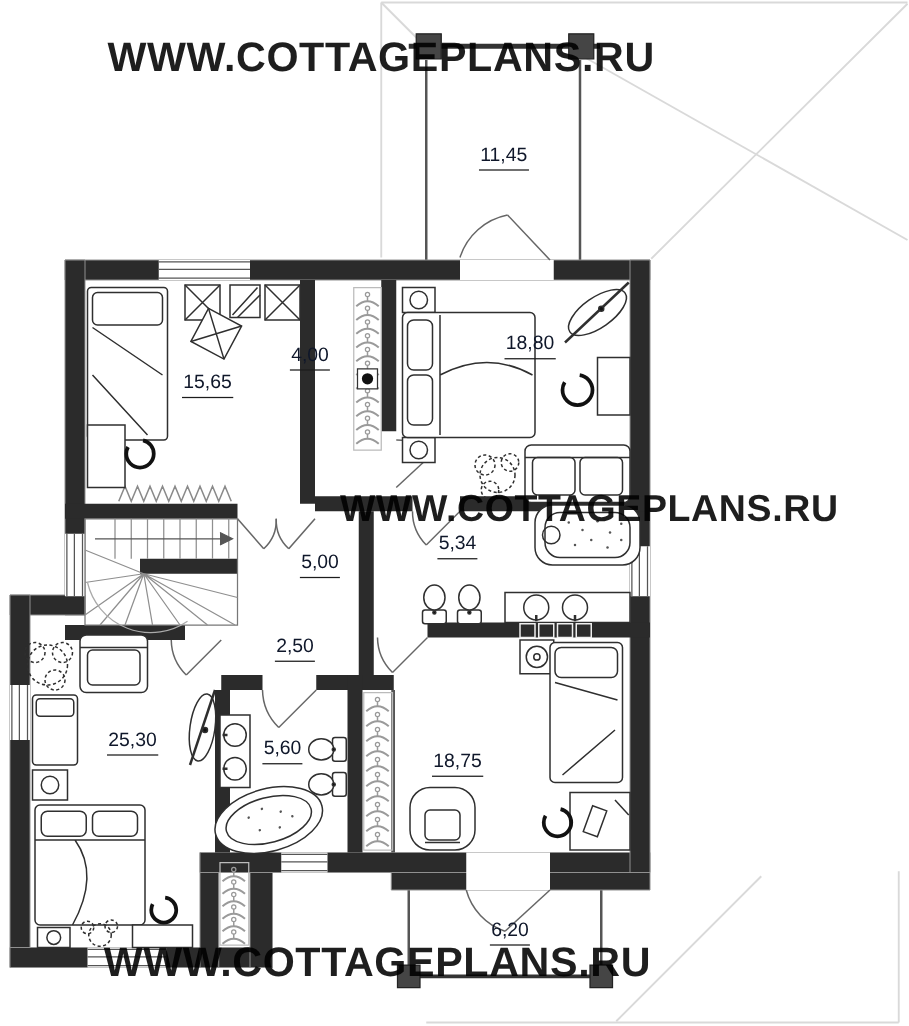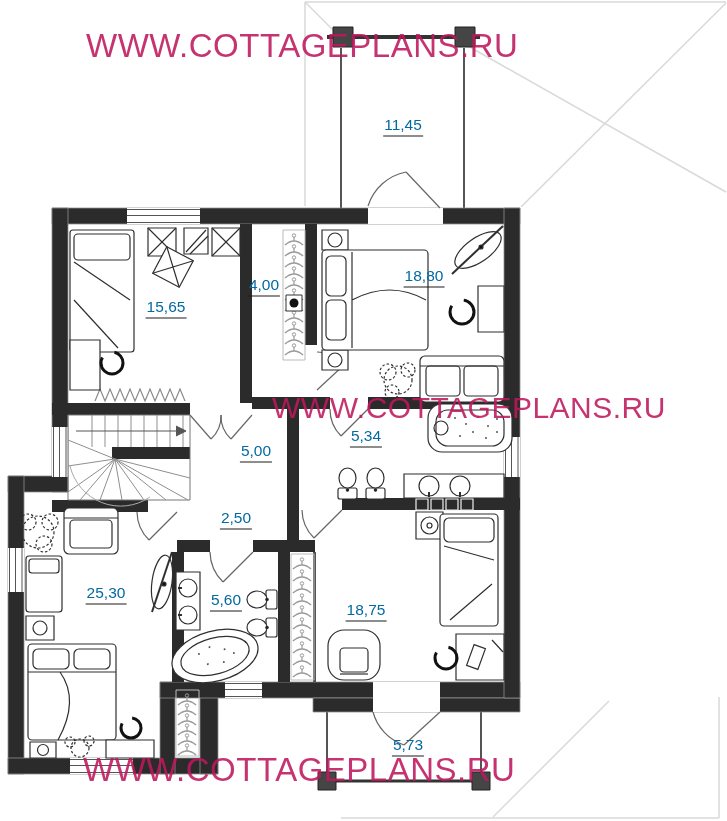--- a/index.html
+++ b/index.html
@@ -1,23 +1,23 @@
 <!DOCTYPE html>
 <html><head>
 <meta charset="utf-8">
 <style>
   html,body{margin:0;padding:0;background:#fff}
   .stage{position:relative;width:727px;height:821px;background:#ffffff;overflow:hidden;
          font-family:"Liberation Sans",sans-serif}
   .plan-svg{position:absolute;left:0;top:0;z-index:1}
   .room-label{position:absolute;transform:translate(-50%,-50%);
-      font:15.5px "Liberation Sans",sans-serif;color:#0369a1;
+      font:15.5px "Liberation Sans",sans-serif;color:#0f172a;
       border-bottom:1.4px solid #1c1c1c;padding:0 1px 2px;white-space:nowrap;z-index:4}
-  .watermark{position:absolute;font-family:"Liberation Sans",sans-serif;font-weight:normal;
-      color:#be185d;opacity:.88;white-space:nowrap;letter-spacing:.5px;z-index:5}
+  .watermark{position:absolute;font-family:"Liberation Sans",sans-serif;font-weight:bold;
+      color:#000000;opacity:.88;white-space:nowrap;letter-spacing:.5px;z-index:5}
   .wm-top{left:86px;top:27px;font-size:33px}
   .wm-mid{left:272px;top:391px;font-size:30px}
   .wm-bot{left:83px;top:751px;font-size:33px}
   svg *{vector-effect:non-scaling-stroke}
 </style>
 </head>
 <body>
 
 <div class="stage">
 
@@ -412,27 +412,27 @@
         <use href="#hg" x="187" y="712"></use>
         <use href="#hg" x="187" y="722"></use>
       <use href="#hg" x="187" y="732"></use>
         <use href="#hg" x="187" y="742"></use>
         <use href="#hg" x="187" y="752"></use>
     </g>
   </svg>
 
   <div class="room-label" style="left:403px;top:126px">11,45</div>
   <div class="room-label" style="left:166px;top:308px">15,65</div>
-  <div class="room-label" style="left:264px;top:286px">4,00</div>
+  <div class="room-label" style="left:248px;top:286px">4,00</div>
   <div class="room-label" style="left:424px;top:277px">18,80</div>
   <div class="room-label" style="left:256px;top:452px">5,00</div>
   <div class="room-label" style="left:366px;top:437px">5,34</div>
   <div class="room-label" style="left:236px;top:519px">2,50</div>
   <div class="room-label" style="left:106px;top:594px">25,30</div>
   <div class="room-label" style="left:226px;top:601px">5,60</div>
   <div class="room-label" style="left:366px;top:611px">18,75</div>
-  <div class="room-label" style="left:408px;top:746px">5,73</div>
+  <div class="room-label" style="left:408px;top:746px">6,20</div>
 
   <div class="watermark wm-top">WWW.COTTAGEPLANS.RU</div>
   <div class="watermark wm-mid">WWW.COTTAGEPLANS.RU</div>
   <div class="watermark wm-bot">WWW.COTTAGEPLANS.RU</div>
 
 </div>
 
 </body></html>

